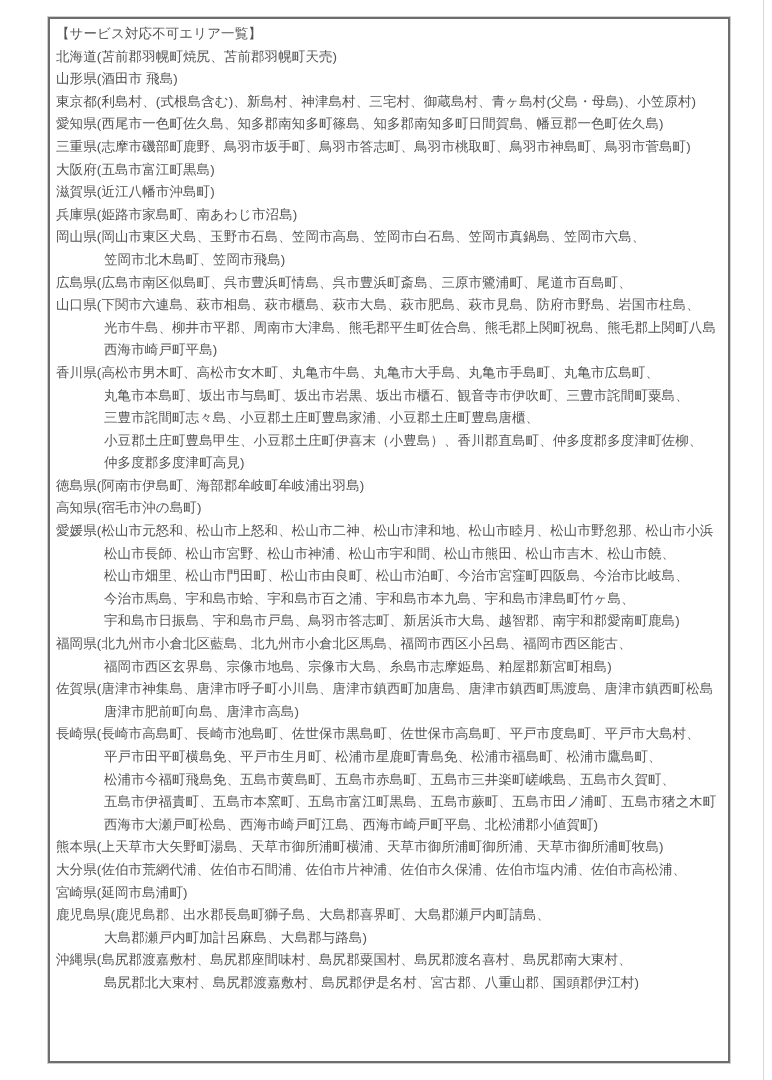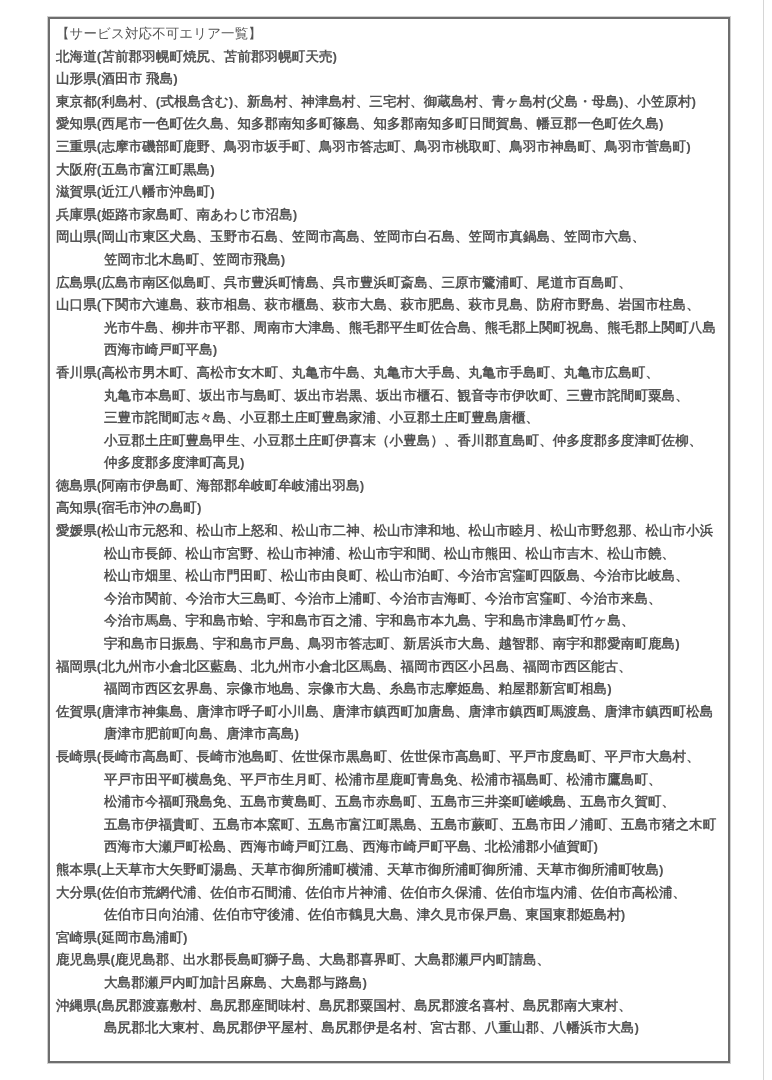--- a/index.html
+++ b/index.html
@@ -27,21 +27,20 @@
     padding:4px 4px 2px 6px;
     overflow:hidden;
   }
   .line{
     white-space:nowrap;
     font-size:13.5px;
     line-height:22.6px;
     height:22.6px;
     color:#545454;
     letter-spacing:0.1px;
-    font-weight:bold;
   }
   .line.indent{
     padding-left:48px;
   }
   .title{
     font-weight:normal;
   }
 </style>
 </head>
 <body>
@@ -68,34 +67,32 @@
       <div class="line">香川県(高松市男木町、高松市女木町、丸亀市牛島、丸亀市大手島、丸亀市手島町、丸亀市広島町、</div>
       <div class="line indent">丸亀市本島町、坂出市与島町、坂出市岩黒、坂出市櫃石、観音寺市伊吹町、三豊市詫間町粟島、</div>
       <div class="line indent">三豊市詫間町志々島、小豆郡土庄町豊島家浦、小豆郡土庄町豊島唐櫃、</div>
       <div class="line indent">小豆郡土庄町豊島甲生、小豆郡土庄町伊喜末（小豊島）、香川郡直島町、仲多度郡多度津町佐柳、</div>
       <div class="line indent">仲多度郡多度津町高見)</div>
       <div class="line">徳島県(阿南市伊島町、海部郡牟岐町牟岐浦出羽島)</div>
       <div class="line">高知県(宿毛市沖の島町)</div>
       <div class="line">愛媛県(松山市元怒和、松山市上怒和、松山市二神、松山市津和地、松山市睦月、松山市野忽那、松山市小浜</div>
       <div class="line indent">松山市長師、松山市宮野、松山市神浦、松山市宇和間、松山市熊田、松山市吉木、松山市饒、</div>
       <div class="line indent">松山市畑里、松山市門田町、松山市由良町、松山市泊町、今治市宮窪町四阪島、今治市比岐島、</div>
-      <div class="line indent">今治市関前、今治市大三島町、今治市上浦町、今治市吉海町、今治市宮窪町、今治市来島、</div>
       <div class="line indent">今治市馬島、宇和島市蛤、宇和島市百之浦、宇和島市本九島、宇和島市津島町竹ヶ島、</div>
       <div class="line indent">宇和島市日振島、宇和島市戸島、鳥羽市答志町、新居浜市大島、越智郡、南宇和郡愛南町鹿島)</div>
       <div class="line">福岡県(北九州市小倉北区藍島、北九州市小倉北区馬島、福岡市西区小呂島、福岡市西区能古、</div>
       <div class="line indent">福岡市西区玄界島、宗像市地島、宗像市大島、糸島市志摩姫島、粕屋郡新宮町相島)</div>
       <div class="line">佐賀県(唐津市神集島、唐津市呼子町小川島、唐津市鎮西町加唐島、唐津市鎮西町馬渡島、唐津市鎮西町松島</div>
       <div class="line indent">唐津市肥前町向島、唐津市高島)</div>
       <div class="line">長崎県(長崎市高島町、長崎市池島町、佐世保市黒島町、佐世保市高島町、平戸市度島町、平戸市大島村、</div>
       <div class="line indent">平戸市田平町横島免、平戸市生月町、松浦市星鹿町青島免、松浦市福島町、松浦市鷹島町、</div>
       <div class="line indent">松浦市今福町飛島免、五島市黄島町、五島市赤島町、五島市三井楽町嵯峨島、五島市久賀町、</div>
       <div class="line indent">五島市伊福貴町、五島市本窯町、五島市富江町黒島、五島市蕨町、五島市田ノ浦町、五島市猪之木町</div>
       <div class="line indent">西海市大瀬戸町松島、西海市崎戸町江島、西海市崎戸町平島、北松浦郡小値賀町)</div>
       <div class="line">熊本県(上天草市大矢野町湯島、天草市御所浦町横浦、天草市御所浦町御所浦、天草市御所浦町牧島)</div>
       <div class="line">大分県(佐伯市荒網代浦、佐伯市石間浦、佐伯市片神浦、佐伯市久保浦、佐伯市塩内浦、佐伯市高松浦、</div>
-      <div class="line indent">佐伯市日向泊浦、佐伯市守後浦、佐伯市鶴見大島、津久見市保戸島、東国東郡姫島村)</div>
       <div class="line">宮崎県(延岡市島浦町)</div>
       <div class="line">鹿児島県(鹿児島郡、出水郡長島町獅子島、大島郡喜界町、大島郡瀬戸内町請島、</div>
       <div class="line indent">大島郡瀬戸内町加計呂麻島、大島郡与路島)</div>
       <div class="line">沖縄県(島尻郡渡嘉敷村、島尻郡座間味村、島尻郡粟国村、島尻郡渡名喜村、島尻郡南大東村、</div>
-      <div class="line indent">島尻郡北大東村、島尻郡伊平屋村、島尻郡伊是名村、宮古郡、八重山郡、八幡浜市大島)</div>
+      <div class="line indent">島尻郡北大東村、島尻郡渡嘉敷村、島尻郡伊是名村、宮古郡、八重山郡、国頭郡伊江村)</div>
     </div>
 </div>
 
 </body></html>

